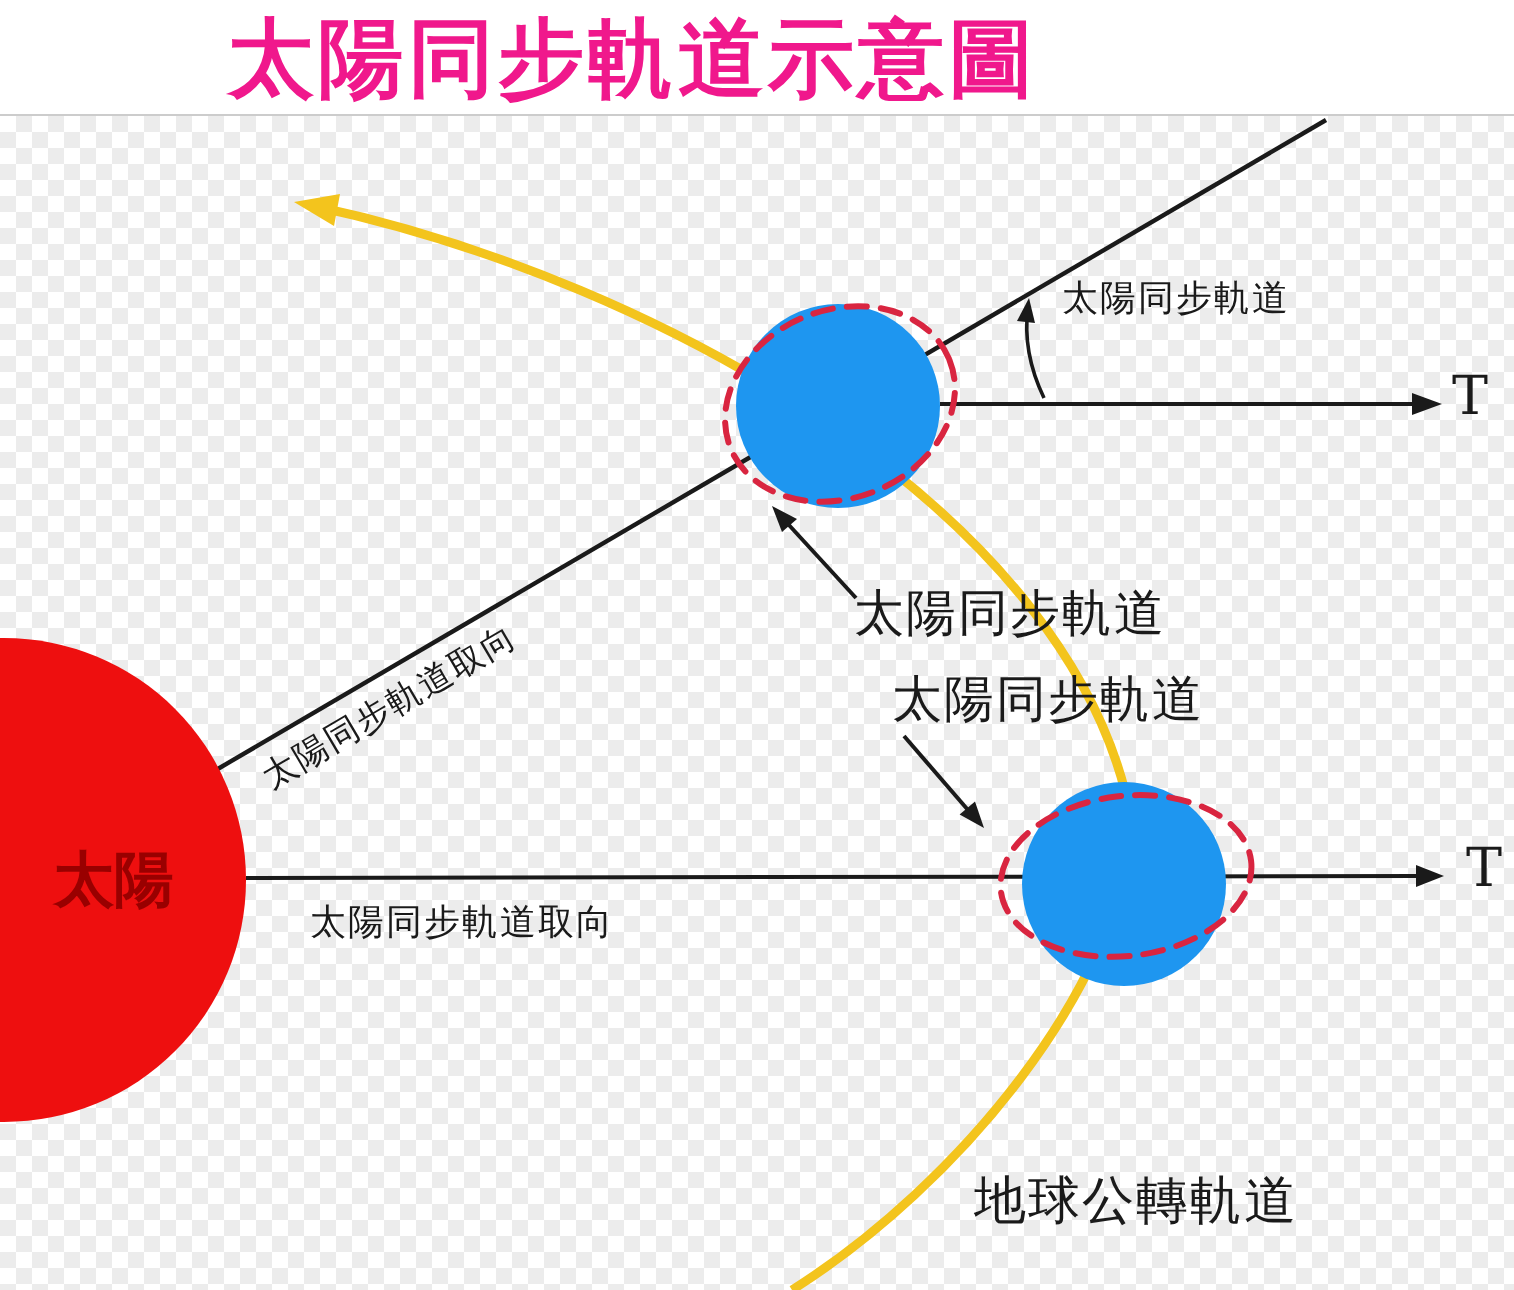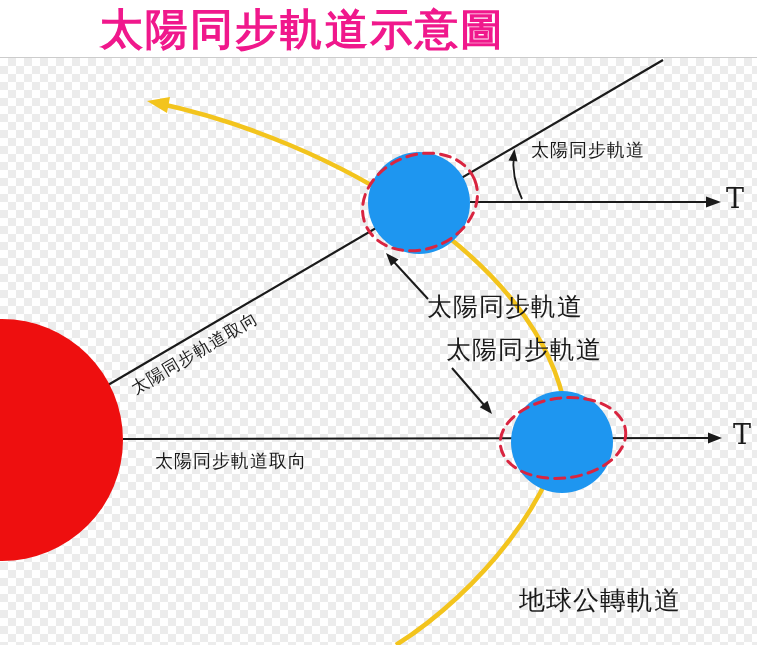--- a/index.html
+++ b/index.html
@@ -1,20 +1,20 @@
 <!DOCTYPE html>
 <html style="--c-title: #f0188c; --c-sun: #ee0f0f; --c-sun_label: #990000; --c-earth: #1e96f0; --c-orbit_dash: #d92540; --c-revolution: #f3c41d; --c-line: #1a1a1a; --c-checker: #ececec;"><head>
 <meta charset="utf-8">
 <style>
   html,body{margin:0;padding:0;background:#ffffff;}
   .stage{position:relative;width:757px;height:645px;overflow:hidden;background:#ffffff;
          font-family:"DejaVu Serif","Liberation Serif",serif;}
   
   .title{position:absolute;left:0;top:1px;width:605px;text-align:center;
-         font-size:43px;font-weight:bold;letter-spacing:2px;color:var(--c-title,#f0188c);}
+         font-size:43px;font-weight:bold;letter-spacing:2px;color:var(--c-title,#f0188c);padding-left:14px;}
   .rule{position:absolute;left:0;top:57px;width:757px;height:1px;background:#cccccc;}
   
   .checker{position:absolute;left:0;top:58px;width:757px;height:587px;background-color:#ffffff;
     background-image:
       linear-gradient(45deg,var(--c-checker,#ececec) 25%,transparent 25%,transparent 75%,var(--c-checker,#ececec) 75%),
       linear-gradient(45deg,var(--c-checker,#ececec) 25%,transparent 25%,transparent 75%,var(--c-checker,#ececec) 75%);
     background-size:16px 16px;background-position:0 0,8px 8px;}
   svg.overlay{position:absolute;left:0;top:0;width:757px;height:645px;}
   
   .ln{stroke:var(--c-line,#1a1a1a);fill:none;}
@@ -28,21 +28,21 @@
   .lbl{position:absolute;color:#1a1a1a;white-space:nowrap;}
   .sun-lbl{left:27px;top:420px;font-size:30px;font-weight:bold;color:var(--c-sun_label,#990000);}
   .diag-lbl{left:98px;top:342px;width:192px;height:20px;text-align:center;font-size:17px;
             transform:rotate(-30.5deg);transform-origin:50% 50%;letter-spacing:1px;}
   .hline-lbl{left:155px;top:449px;font-size:18px;letter-spacing:1px;}
   .angle-lbl{left:531px;top:136px;font-size:18px;line-height:27px;letter-spacing:1px;}
   .t-upper{left:726px;top:183px;font-size:27px;}
   .t-lower{left:733px;top:419px;font-size:27px;}
   .orbit-lbl-1{left:427px;top:290px;font-size:25px;letter-spacing:1px;}
   .orbit-lbl-2{left:446px;top:333px;font-size:25px;letter-spacing:1px;}
-  .rev-lbl{left:487px;top:583px;font-size:26px;letter-spacing:1px;margin-left:32px;}
+  .rev-lbl{left:487px;top:583px;font-size:26px;letter-spacing:1px;}
 </style>
 </head>
 <body>
 
 <div class="stage">
 
   <div class="title">太陽同步軌道示意圖</div>
   <div class="rule"></div>
   <div class="checker"></div>
 
@@ -70,20 +70,21 @@
 
     <circle class="sunfill" cx="2" cy="440" r="121"></circle>
 
     <circle class="earthfill" cx="419" cy="203" r="51"></circle>
     <circle class="earthfill" cx="562" cy="442" r="51"></circle>
 
     <ellipse class="dash" cx="420" cy="202" rx="59" ry="47" transform="rotate(-22 420 202)"></ellipse>
     <ellipse class="dash" cx="563" cy="438" rx="63" ry="40" transform="rotate(-7 563 438)"></ellipse>
   </svg>
 
+  <div class="lbl sun-lbl">太陽</div>
 
   <div class="lbl diag-lbl">太陽同步軌道取向</div>
 
   <div class="lbl hline-lbl">太陽同步軌道取向</div>
 
   <div class="lbl angle-lbl">
     <div>太陽同步軌道</div>
   </div>
 
   <div class="lbl t-upper">T</div>

